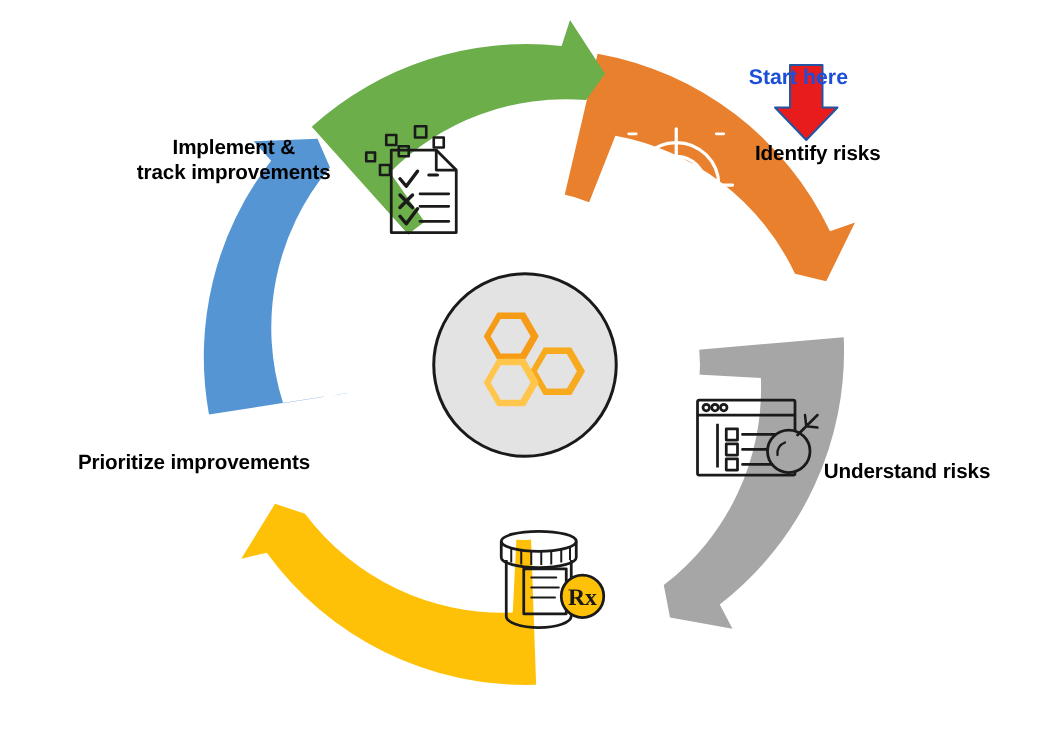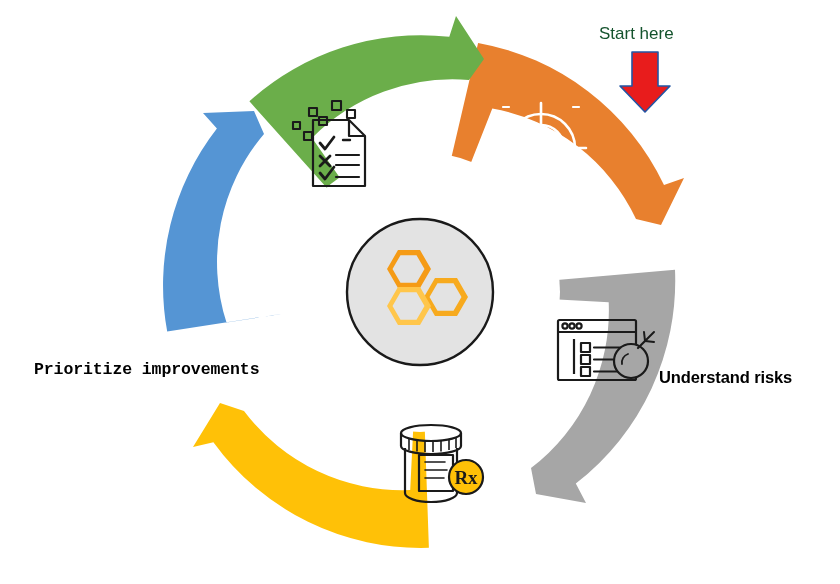--- a/index.html
+++ b/index.html
@@ -33,29 +33,30 @@
     font-weight: bold;
     font-size: 16.5px;
     color: #000000;
     line-height: 1.22;
     letter-spacing: -0.1px;
     white-space: pre-line;
   }
   .start-label {
     position: absolute;
     font-size: 17px;
-    color: #14532d;
-    font-weight: normal;
+    color: #1d4ed8;
+    font-weight: bold;
     white-space: nowrap;
+    margin-top: 28px;
   }
   #label-implement { left: 92px;  top: 108px; text-align: center; width: 190px; }
   #label-identify  { left: 604px; top: 113px; text-align: left;   width: 200px; }
   #label-understand{ left: 659px; top: 367px; text-align: left;   width: 190px; }
   #label-determine { left: 355px; top: 525px; text-align: center; width: 190px; }
-  #label-prioritize{ left: 34px;  top: 360px; text-align: left;   width: 230px; font-family: Liberation Mono, monospace; }
+  #label-prioritize{ left: 18px;  top: 360px; text-align: right;   width: 230px; }
   #label-start     { left: 599px; top: 24px; }
 </style>
 </head>
 <body>
 
 <div id="diagram-root">
 
   <svg class="canvas" viewBox="0 0 840 584">
 
     <g>
@@ -193,20 +194,23 @@
     </g>
 
     <g>
       <path d="M 632 52 H 658 V 86 H 670 L 645 112 L 620 86 H 632 Z" fill="#E81C1C" stroke="#2255A4" stroke-width="1.6" stroke-linejoin="round"></path>
     </g>
 
   </svg>
 
   <div class="start-label" id="label-start">Start here</div>
 
+  <div class="seg-label" id="label-identify">Identify risks</div>
 
   <div class="seg-label" id="label-understand">Understand risks</div>
 
 
   <div class="seg-label" id="label-prioritize">Prioritize improvements</div>
 
+  <div class="seg-label" id="label-implement">Implement &amp;
+track improvements</div>
 
 </div>
 
 </body></html>

